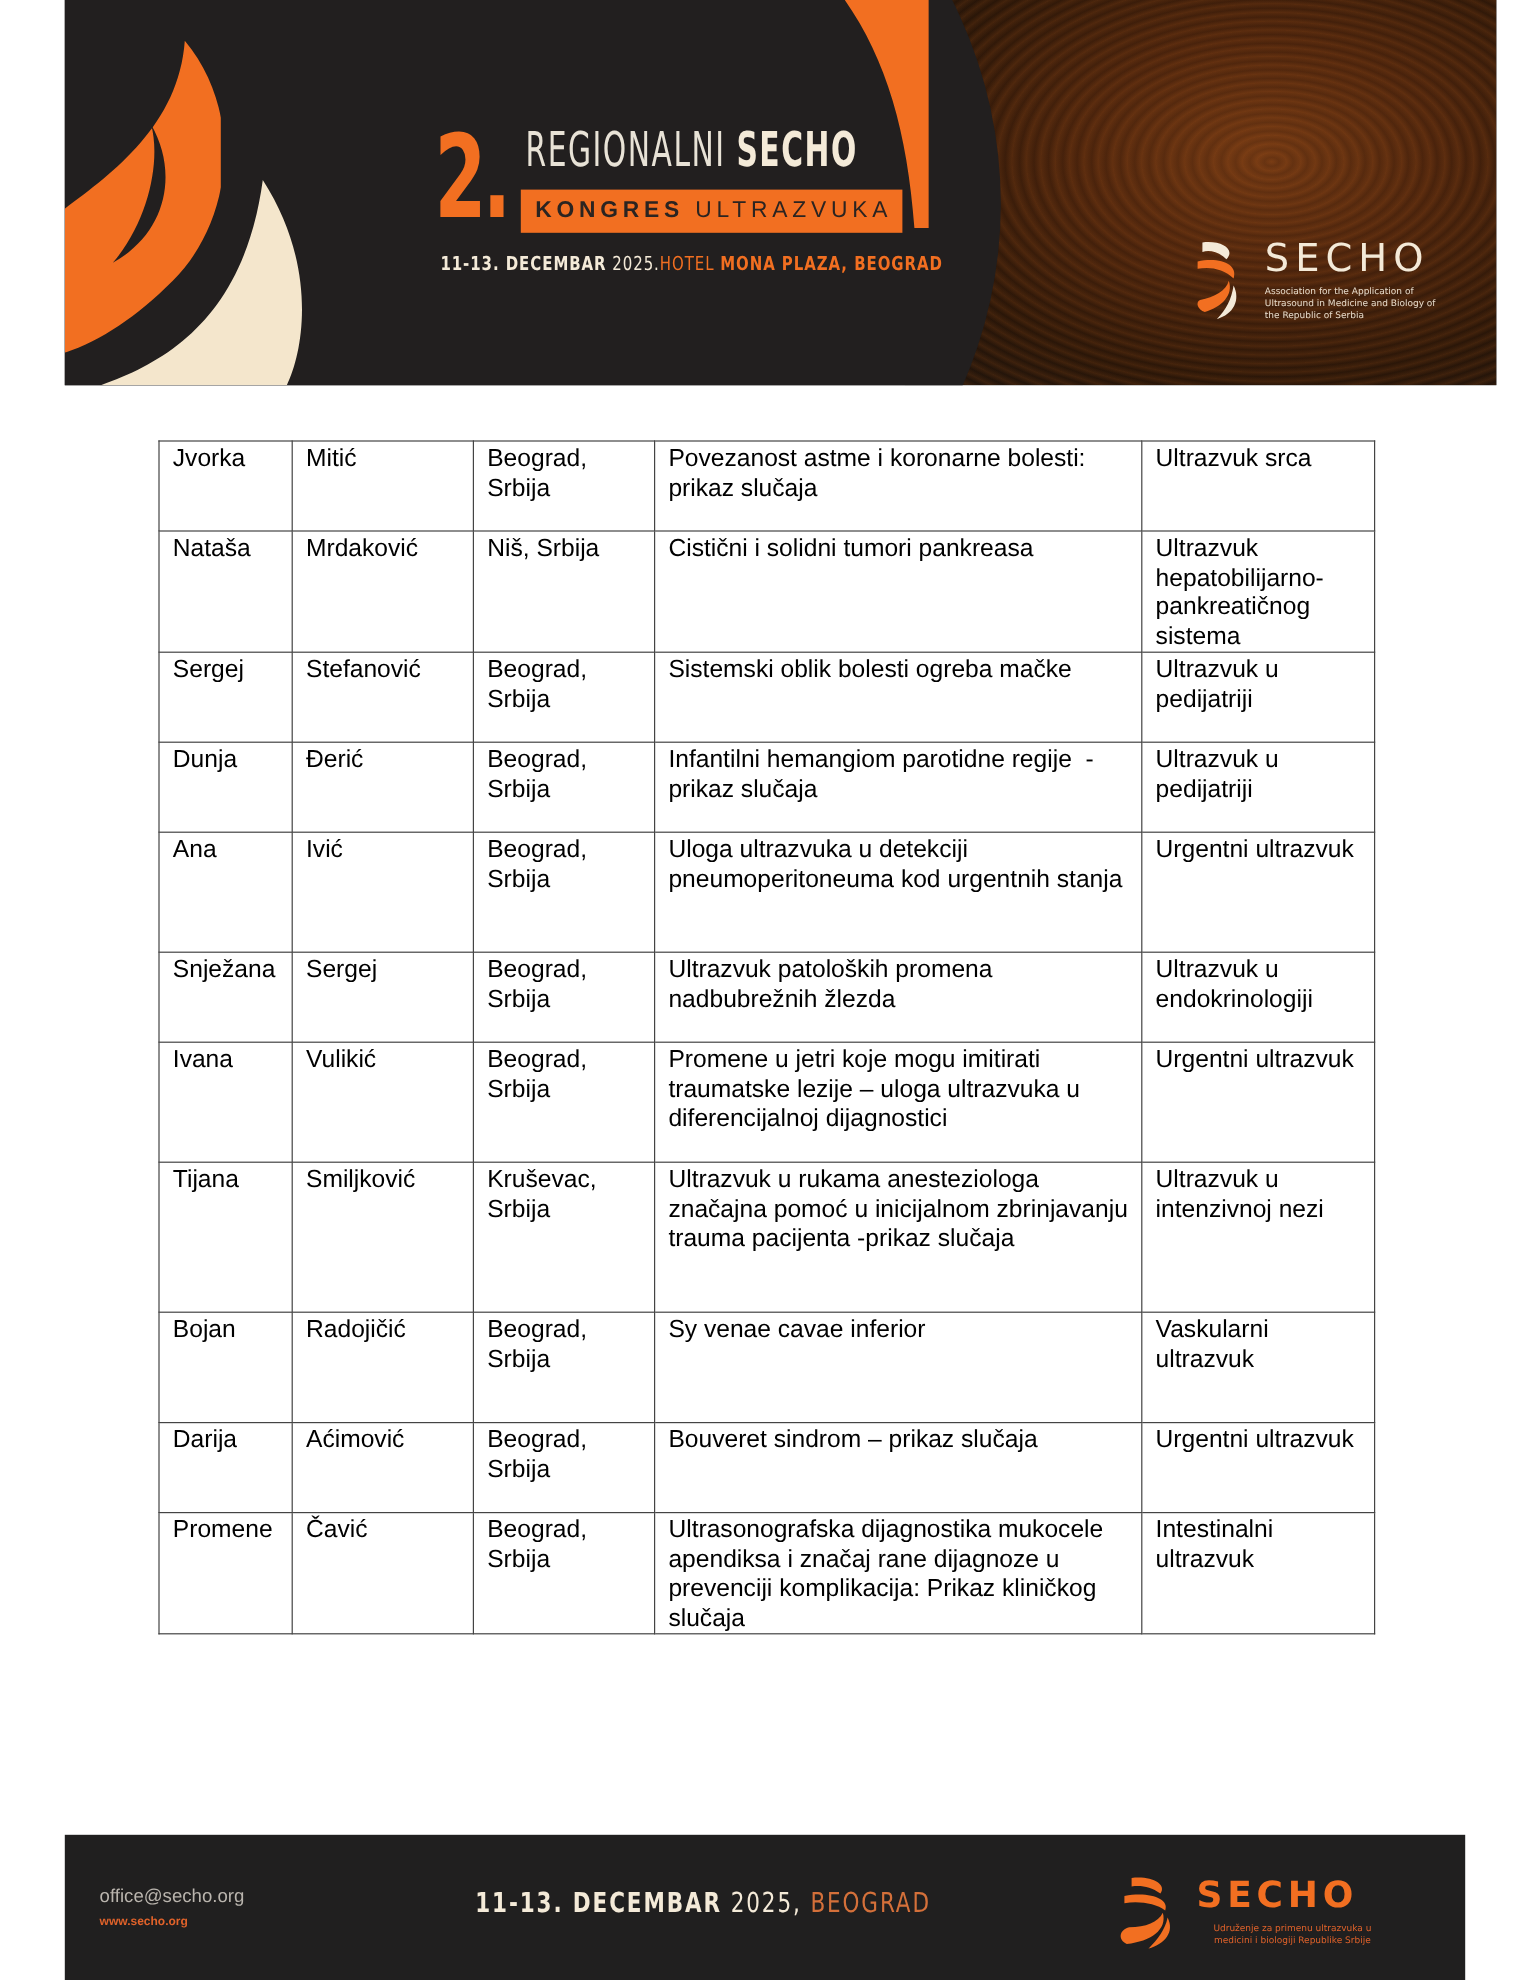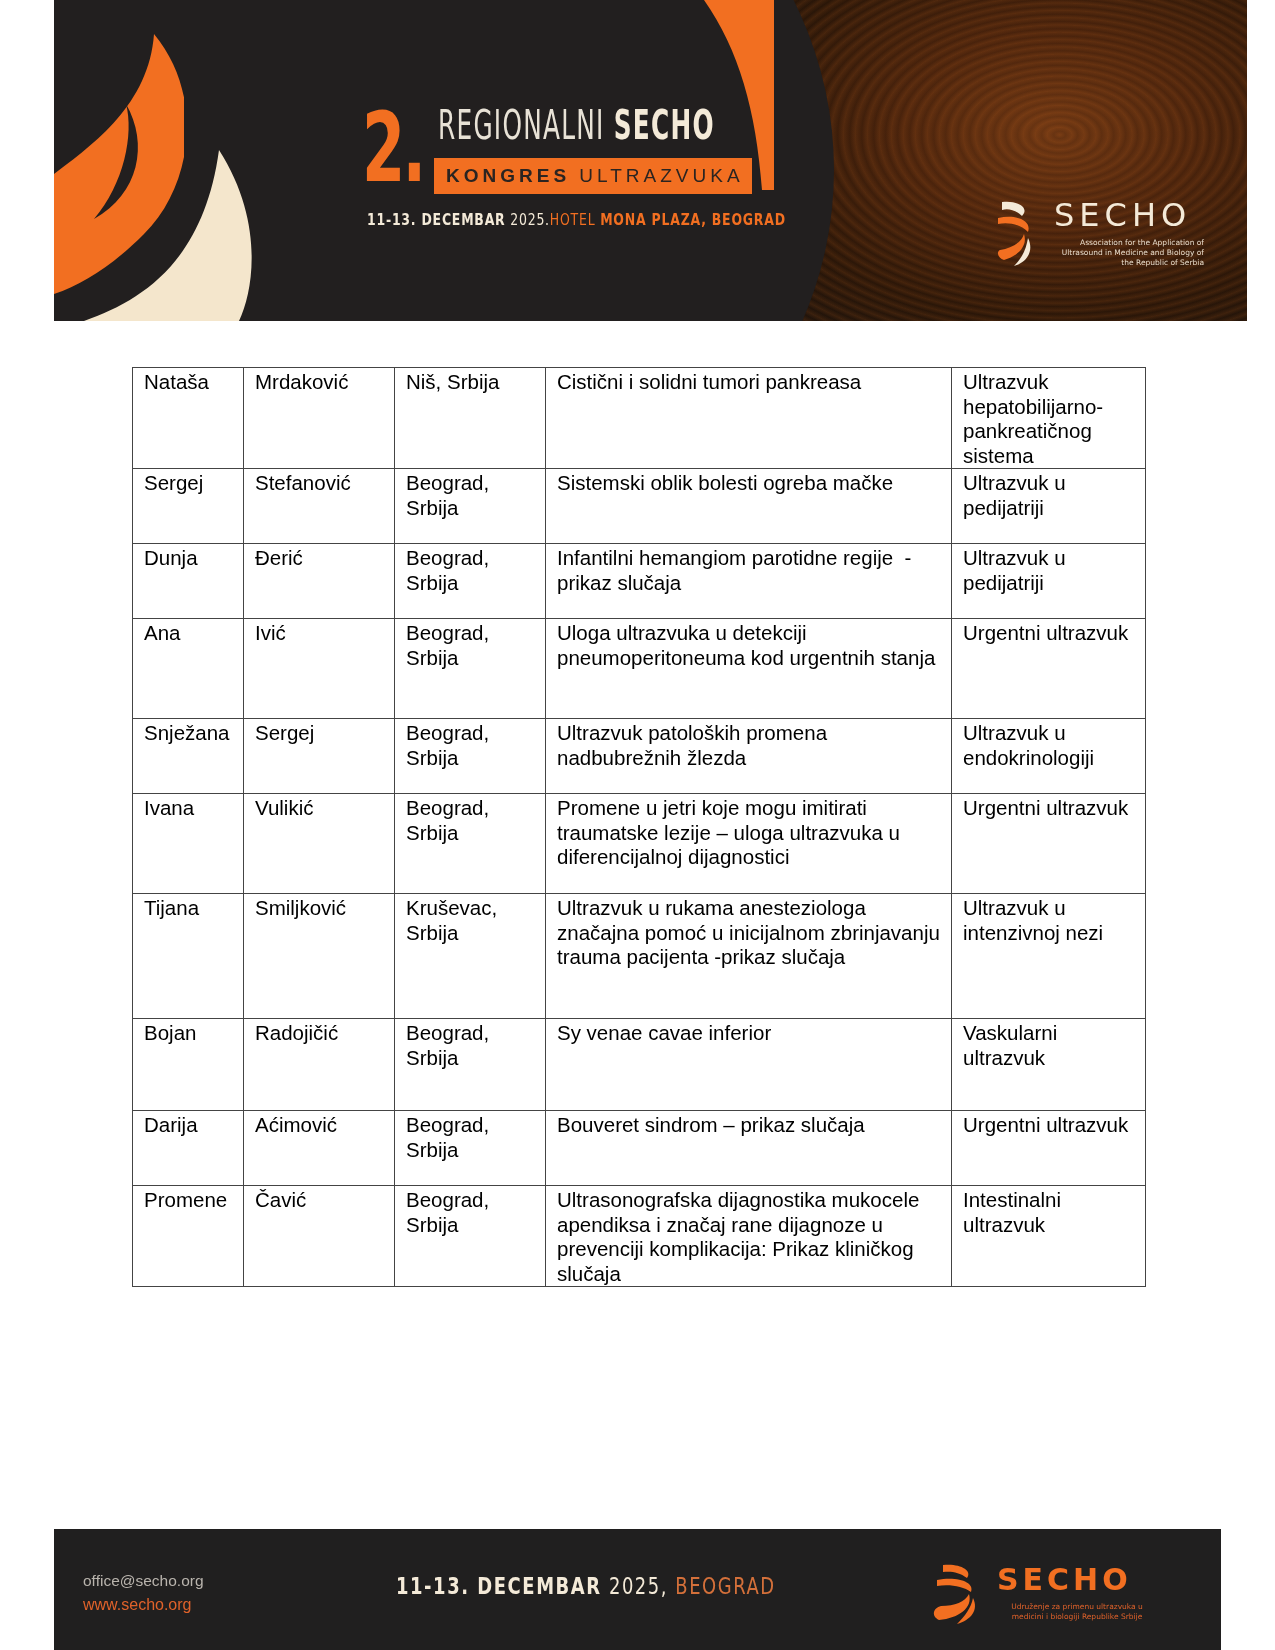--- a/index.html
+++ b/index.html
@@ -21,31 +21,31 @@
   .kongres-box { position:absolute; left:380px; top:158px; width:318px; height:36px; background:#f26f21; }
   .kongres-text { position:absolute; left:12px; top:7px; font-family:"Liberation Sans", sans-serif; font-size:19px; color:#2b2421; letter-spacing:4px; white-space:nowrap; }
   .kongres-text b { font-weight:bold; }
   .date-line { position:absolute; left:313px; top:210px; font-family:"DejaVu Sans", sans-serif; font-size:16px; color:#f4ead8; white-space:nowrap; transform:scaleX(0.78); transform-origin:left top; letter-spacing:1px; }
   .date-line .b { font-weight:bold; }
   .date-line .o { color:#f26f21; }
   .date-line .ob { color:#f26f21; font-weight:bold; }
 
   .logo-top { position:absolute; left:938px; top:196px; width:220px; height:80px; }
   .logo-top .logo-word { position:absolute; left:62px; top:0; font-family:"DejaVu Sans", sans-serif; font-size:32px; color:#f4ead8; letter-spacing:5px; font-weight:normal; }
-  .logo-top .logo-sub { position:absolute; left:62px; top:42px; width:150px; font-size:7.5px; line-height:10px; color:#e8dccb; text-align:right; font-family:"DejaVu Sans", sans-serif; }
+  .logo-top .logo-sub { position:absolute; left:62px; top:42px; width:150px; font-size:7.5px; line-height:10px; color:#e8dccb; text-align:left; font-family:"DejaVu Sans", sans-serif; }
 
   
   table.abstracts { position:absolute; left:132px; top:367px; width:1013px; border-collapse:collapse; table-layout:fixed; }
   table.abstracts td { border:1.3px solid #444; vertical-align:top; padding:2px 10px 0 11px; font-family:"Liberation Sans", sans-serif; font-size:20.5px; line-height:24.5px; color:#000; box-sizing:border-box; }
   col.c1 { width:111px; } col.c2 { width:151px; } col.c3 { width:151px; } col.c4 { width:406px; } col.c5 { width:194px; }
 
   
   .footer { position:absolute; left:54px; top:1529px; width:1167px; height:121px; background:#201f1f; }
   .footer .email { position:absolute; left:29px; top:43px; font-size:15.5px; color:#b9b4ad; font-family:"Liberation Sans", sans-serif; }
-  .footer .web { position:absolute; left:29px; top:67px; font-size:16px; color:#e0622a; font-weight:normal; font-family:"Liberation Sans", sans-serif; }
+  .footer .web { position:absolute; left:29px; top:67px; font-size:10px; color:#e0622a; font-weight:bold; font-family:"Liberation Sans", sans-serif; }
   .footer .fdate { position:absolute; left:342px; top:44px; font-family:"DejaVu Sans", sans-serif; font-size:23px; color:#f4ead8; white-space:nowrap; transform:scaleX(0.78); transform-origin:left top; letter-spacing:2px; }
   .footer .fdate .b { font-weight:bold; }
   .footer .fdate .o { color:#d4703a; }
   .flogo { position:absolute; left:875px; top:33px; width:250px; height:70px; }
   .flogo .fword { position:absolute; left:68px; top:0; font-family:"DejaVu Sans", sans-serif; font-weight:bold; font-size:30px; color:#f26f21; letter-spacing:4px; }
   .flogo .fsub { position:absolute; left:68px; top:40px; width:160px; font-size:7.5px; line-height:10px; color:#e0622a; font-family:"DejaVu Sans", sans-serif;text-align:center; }
 </style>
 </head>
 <body>
 
@@ -84,20 +84,27 @@
 
 <table class="abstracts">
   <colgroup>
       <col class="c1">
       <col class="c2">
       <col class="c3">
       <col class="c4">
       <col class="c5">
     </colgroup>
   <tbody>
+    <tr style="height:75px">
+      <td>Jvorka</td>
+      <td>Mitić</td>
+      <td>Beograd, Srbija</td>
+      <td>Povezanost astme i koronarne bolesti: prikaz slučaja</td>
+      <td>Ultrazvuk srca</td>
+    </tr>
     <tr style="height:100px">
       <td>Nataša</td>
       <td>Mrdaković</td>
       <td>Niš, Srbija</td>
       <td>Cistični i solidni tumori pankreasa</td>
       <td>Ultrazvuk hepatobilijarno-pankreatičnog sistema</td>
     </tr>
     <tr style="height:75px">
       <td>Sergej</td>
       <td>Stefanović</td>

